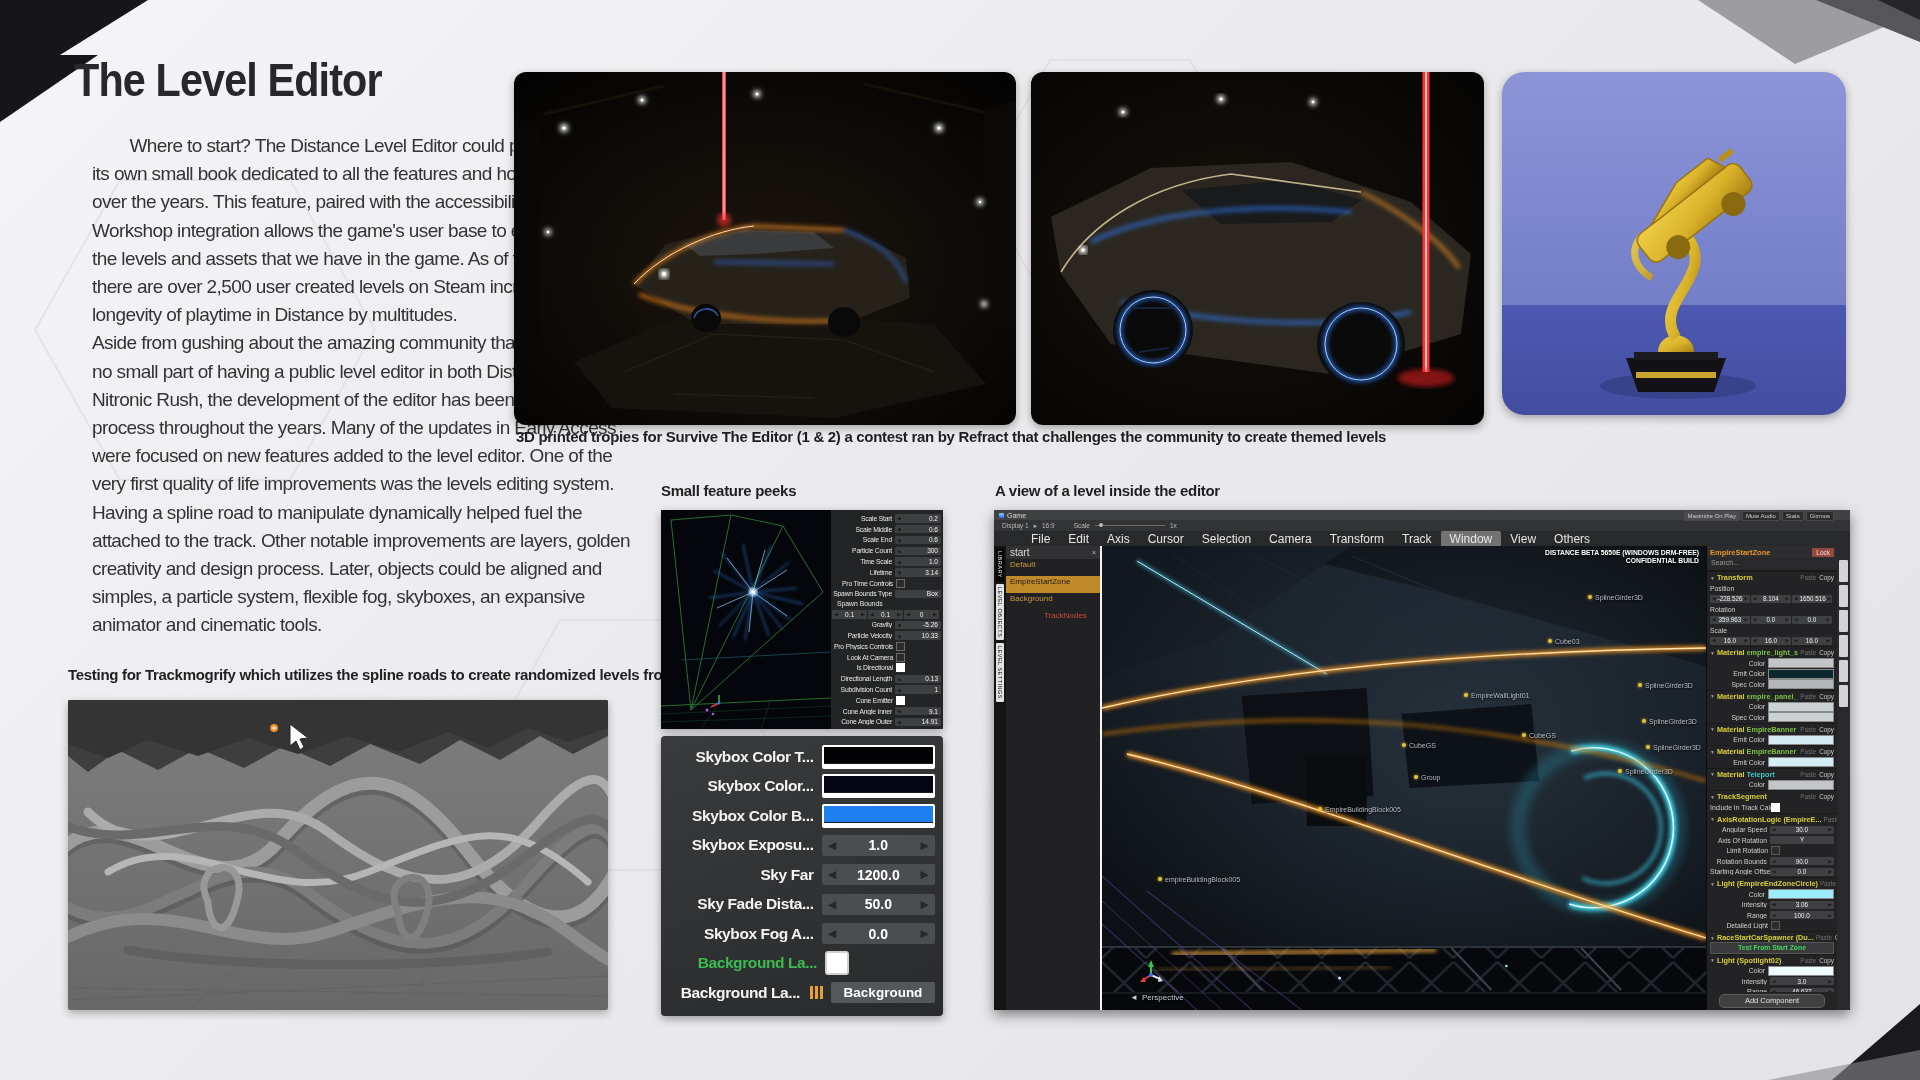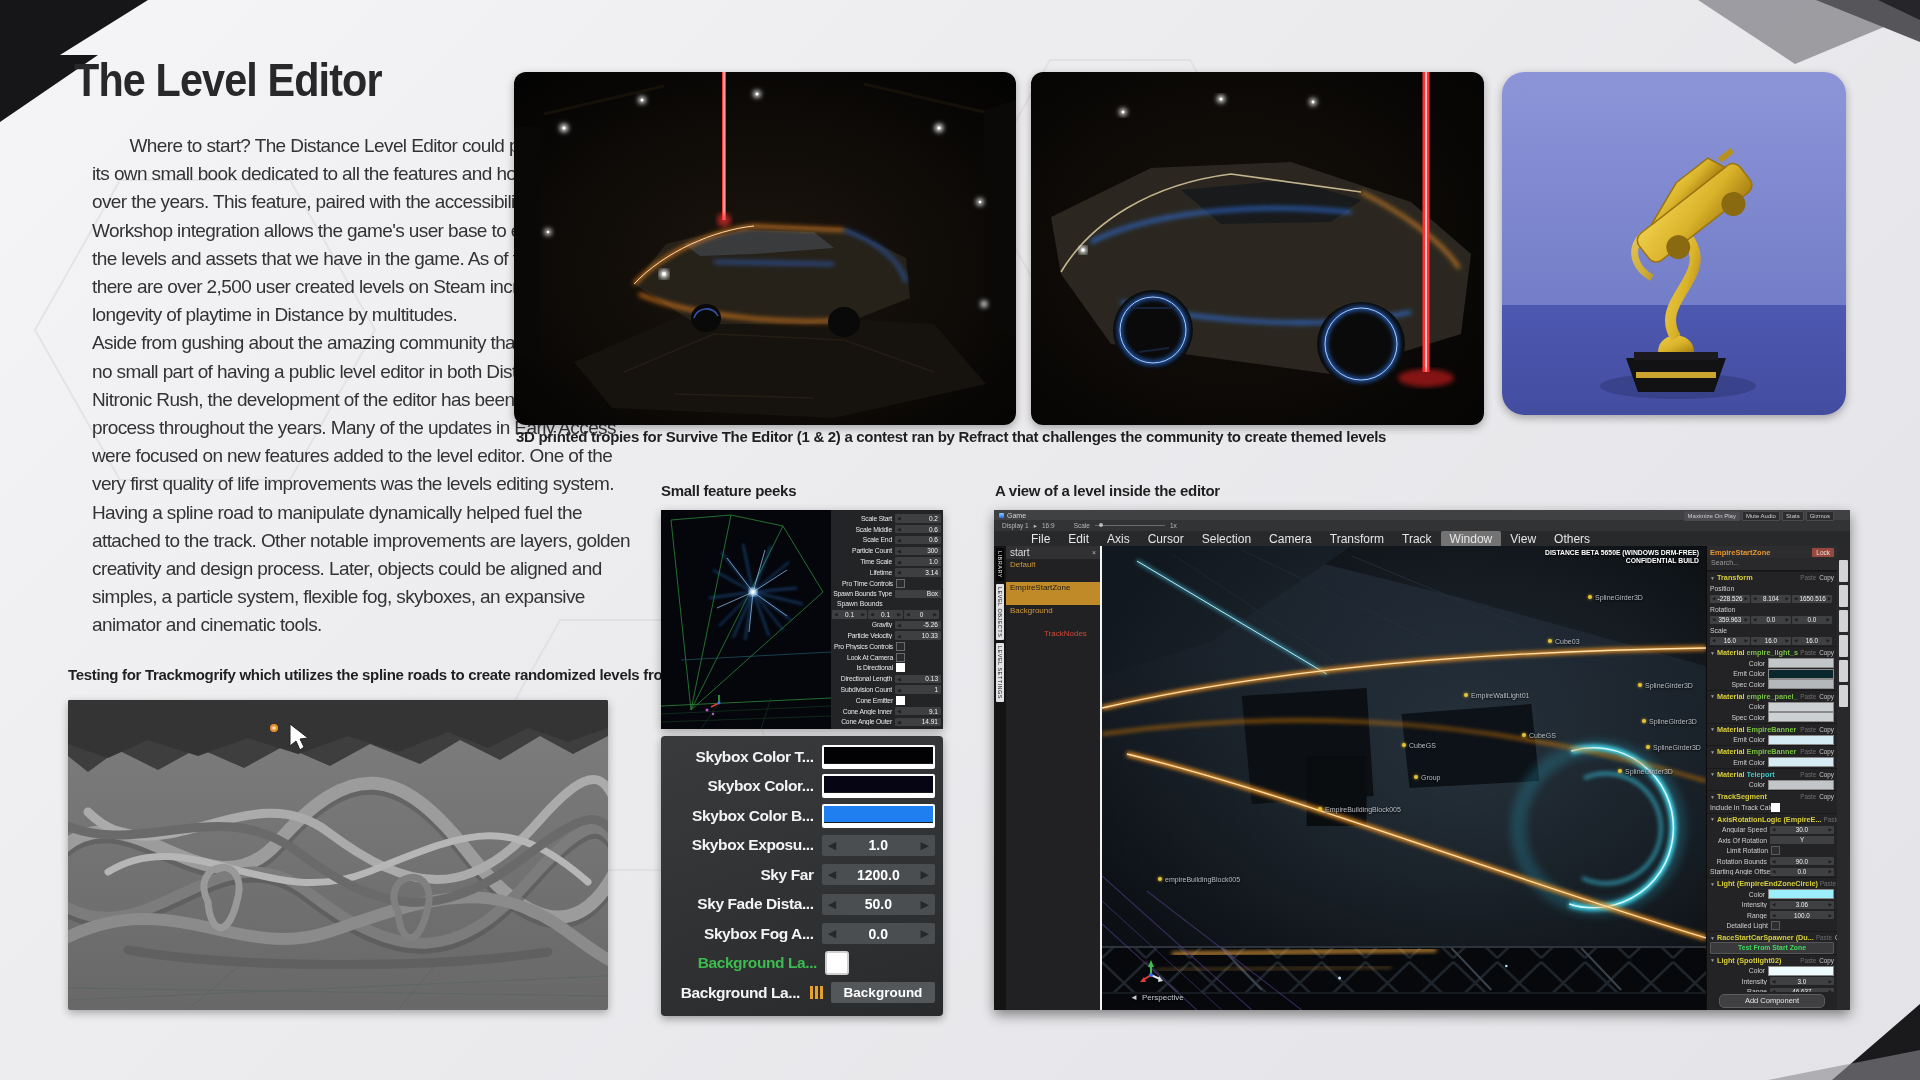--- a/index.html
+++ b/index.html
@@ -85,21 +85,21 @@
   .e-menubar .mi.hl{background:#737373;}
   .e-body{display:flex;height:464px;}
   .e-leftstrip{width:12px;background:#141415;display:flex;flex-direction:column;align-items:center;gap:3px;padding-top:2px;}
   .vtab{writing-mode:vertical-rl;font-size:5.5px;letter-spacing:.5px;padding:3px 1px;border-radius:1px;white-space:nowrap;}
   .vtab.dark{background:#060607;color:#e8e8e8;}
   .vtab.light{background:#e2e2e4;color:#131313;}
   .e-dock{width:94px;background:#212123;display:flex;flex-direction:column;}
   .e-dock .dhead{height:13px;background:#313134;display:flex;align-items:center;padding:0 4px;}
   .e-dock .dhead .dtitle{flex:1;font-size:10px;color:#dcdcdc;}
   .e-dock .dhead .dx{font-size:7px;color:#bbb;}
-  .e-dock .ditem{height:23px;line-height:12.5px;font-size:8px;padding-left:4px;white-space:nowrap;overflow:hidden;}
+  .e-dock .ditem{height:17px;line-height:12.5px;font-size:8px;padding-left:4px;white-space:nowrap;overflow:hidden;}
   .e-divider{width:2px;background:#f4f4f4;}
   .e-viewport{position:relative;flex:1;overflow:hidden;}
   .e-viewport svg.vp-svg{position:absolute;inset:0;width:100%;height:100%;}
   .vplabel{position:absolute;font-size:7px;color:#b9bec4;white-space:nowrap;text-shadow:0 1px 2px #000;}
   .vplabel::before{content:'';display:inline-block;width:4px;height:4px;background:#e5c334;border-radius:50%;
     margin-right:3px;vertical-align:1px;box-shadow:0 0 3px #e5c334;}
   .vp-build{position:absolute;top:3px;right:7px;text-align:right;font-size:6.8px;font-weight:700;
     color:#fff;line-height:8px;text-shadow:0 1px 2px #000;}
   .vp-persp{position:absolute;left:28px;bottom:8px;display:flex;align-items:center;gap:4px;
     font-size:8px;color:#c8cdd2;text-shadow:0 1px 2px #000;}

